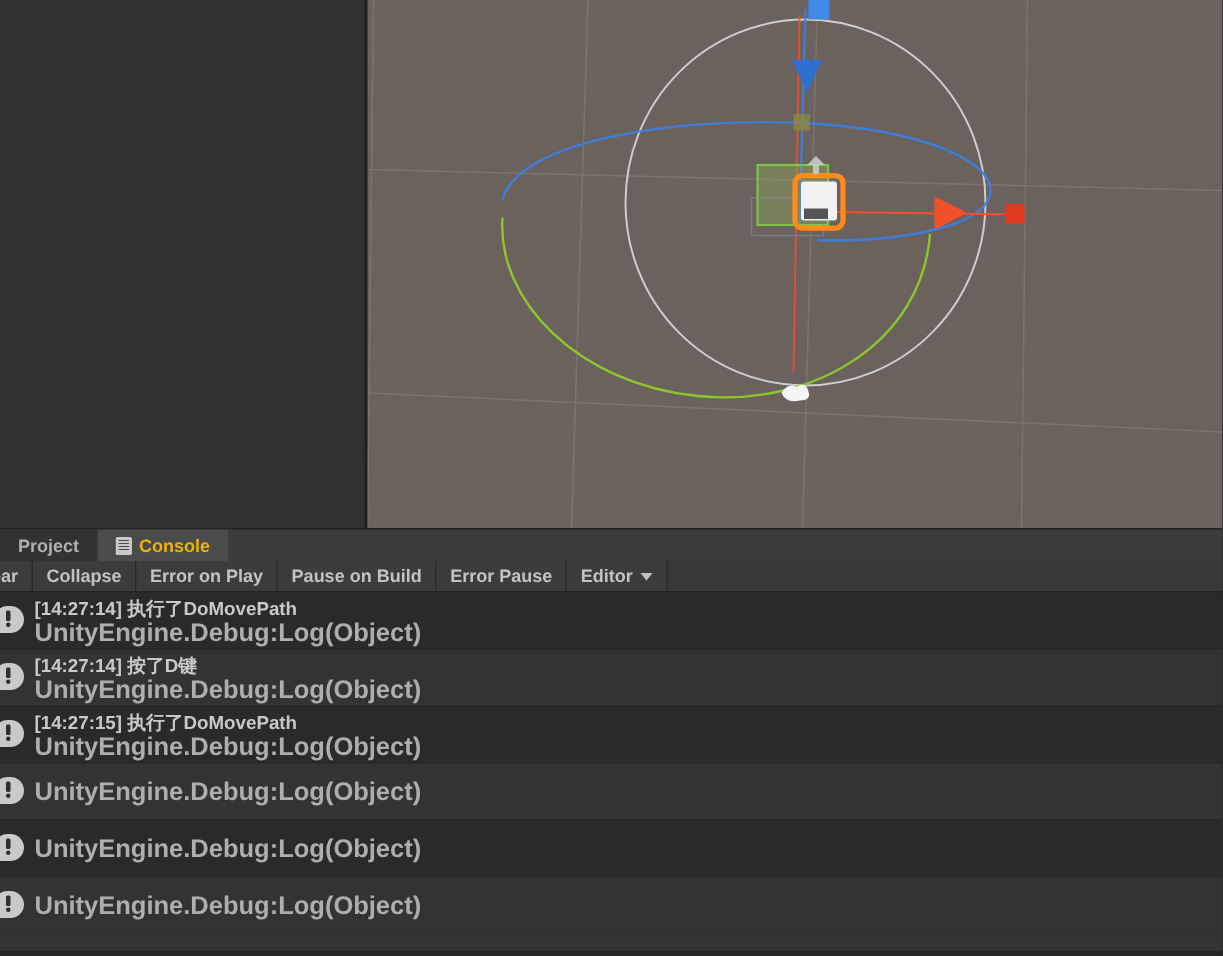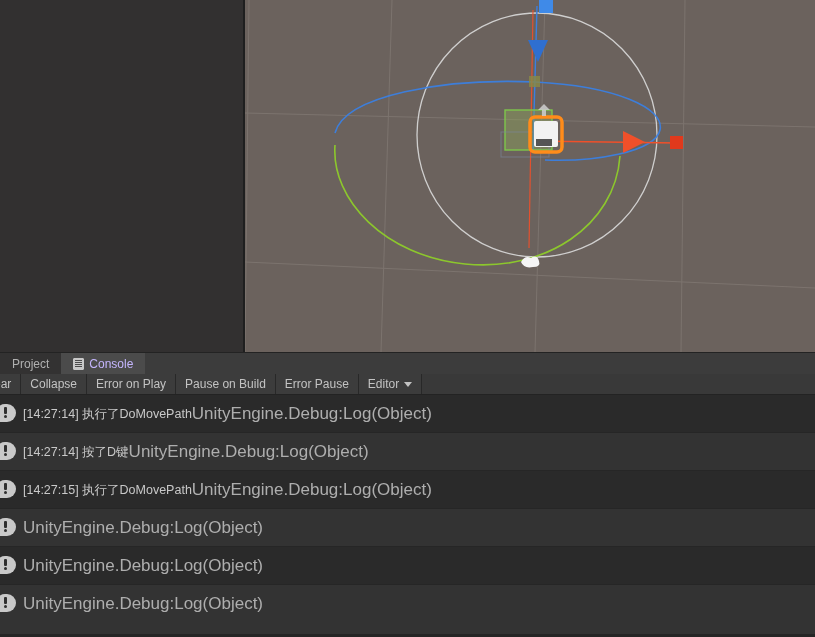--- a/index.html
+++ b/index.html
@@ -2,21 +2,21 @@
 <html><head>
 <meta charset="utf-8">
 <style>
   html,body{margin:0;padding:0;}
   body{
     width:815px;height:637px;overflow:hidden;
     background:#282828;
     font-family:"Liberation Sans","DejaVu Sans",sans-serif;
     -webkit-font-smoothing:antialiased;
   }
-  #app{position:relative;width:815px;height:637px;}
+  #app{position:relative;width:815px;height:637px;font-weight:bold;}
 
   
   .top-area{position:absolute;left:0;top:0;width:815px;height:352px;background:#323030;}
   .left-panel{position:absolute;left:0;top:0;width:245px;height:352px;background:#323030;}
   .left-panel-edge{position:absolute;left:243px;top:0;width:2px;height:352px;background:#1f1f1f;}
 
   
   .viewport{
     position:absolute;left:245px;top:0;width:570px;height:352px;
     background:#6b625d;overflow:hidden;
@@ -28,21 +28,21 @@
     position:absolute;left:0;top:352px;width:815px;height:22px;
     background:#3c3c3c;border-top:1px solid #232323;
     display:flex;align-items:flex-end;
   }
   .tab{
     height:22px;display:flex;align-items:center;gap:5px;
     padding:0 12px;font-size:12px;color:#b4b4b4;
     background:#333232;box-sizing:border-box;
   }
   .tab.inactive{background:#333232;color:#b0b0b0;}
-  .tab.active{background:#4b4b4b;color:#c4b5fd;}
+  .tab.active{background:#4b4b4b;color:#eab308;}
   .tab-icon{
     display:inline-block;width:11px;height:12px;position:relative;
   }
   .tab-icon::before{
     content:"";position:absolute;left:0;top:0;width:11px;height:12px;
     background:#c8c8c8;
     -webkit-mask:linear-gradient(#000 0 0);
     border-radius:1px;
   }
   .tab-icon::after{
@@ -93,21 +93,21 @@
     border-left:5px solid #c9c9c9;border-bottom:7px solid transparent;
   }
   .log-icon .bang{
     position:absolute;left:8px;top:5px;width:3px;height:7px;
     background:#2f2f2f;border-radius:1px;
   }
   .log-icon .dot{
     position:absolute;left:8px;top:13px;width:3px;height:3px;
     background:#2f2f2f;border-radius:50%;
   }
-  .log-text{display:flex;flex-direction:row;justify-content:center;margin-left:5px;}
+  .log-text{display:flex;flex-direction:column;justify-content:center;margin-left:5px;}
   .log-line1{font-size:12.5px;color:#c9c9c9;line-height:16px;}
   .log-line2{font-size:17px;color:#aeaeae;line-height:16px;}
   .log-sep{position:absolute;left:0;bottom:0;width:815px;height:1px;background:#262626;}
 
   .bottom-fill{position:absolute;left:0;top:621px;width:815px;height:16px;background:#333333;}
   .bottom-edge{position:absolute;left:0;top:634px;width:815px;height:3px;background:#252525;}
 </style>
 </head>
 <body>
 

